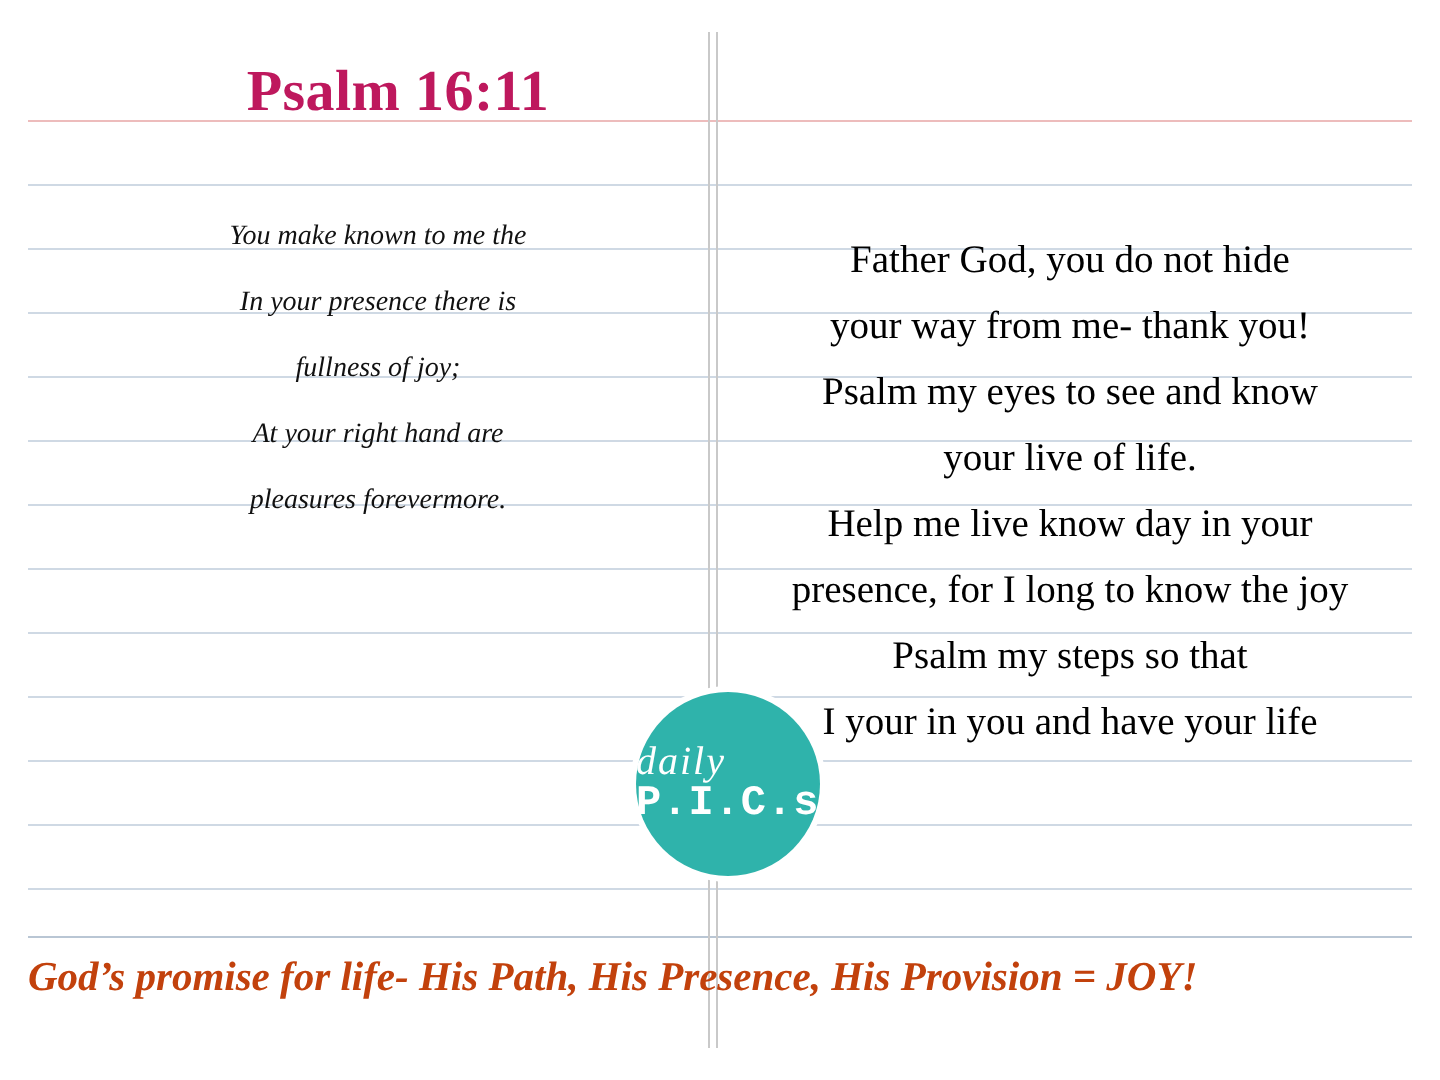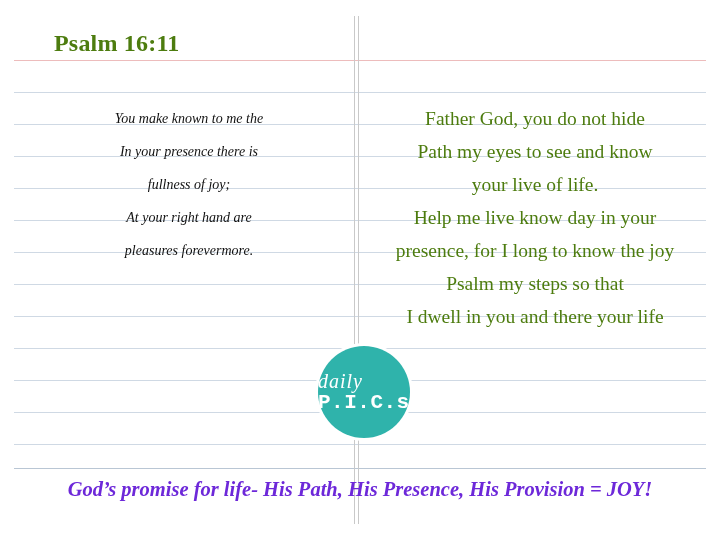--- a/index.html
+++ b/index.html
@@ -57,51 +57,51 @@
   }
   #vrule-a { left: 340px; }
   #vrule-b { left: 344px; }
 
   
   #title {
     position: absolute;
     left: 40px;
     top: 14px;
     width: 290px;
-    text-align: left;
+    text-align: center;
     font-family: "Liberation Serif", serif;
     font-weight: bold;
-    font-size: 24px;
-    color: #4d7c0f;
+    font-size: 29px;
+    color: #be185d;
     letter-spacing: 0.2px;
   }
 
   
   #scripture {
     position: absolute;
     left: 16px;
     top: 86px;
     width: 318px;
     text-align: center;
     font-style: italic;
     font-size: 14px;
     line-height: 33px;
     color: #111111;
   }
 
   
   #prayer {
     position: absolute;
     left: 356px;
-    top: 86px;
+    top: 98px;
     width: 330px;
     text-align: center;
     font-size: 19.5px;
     line-height: 33px;
-    color: #4d7c0f;
+    color: #000000;
   }
   #prayer .ln { white-space: nowrap; }
 
   
   #logo {
     position: absolute;
     left: 304px;
     top: 330px;
     width: 92px;
     height: 92px;
@@ -129,26 +129,26 @@
     line-height: 22px;
     letter-spacing: 0.5px;
   }
 
   
   #footer {
     position: absolute;
     left: 0;
     top: 462px;
     width: 692px;
-    text-align: center;
+    text-align: left;
     font-family: "Liberation Serif", serif;
     font-weight: bold;
     font-style: italic;
     font-size: 20.5px;
-    color: #6d28d9;
+    color: #c2410c;
   }
 </style>
 </head>
 <body>
 
 <div id="page">
   <div id="paper">
 
     <div class="rule top-red" style="top:44px;"></div>
     <div class="rule" style="top:76px;"></div>
@@ -173,26 +173,27 @@
     <div id="scripture">
       <div class="ln">You make known to me the</div>
       <div class="ln">In your presence there is</div>
       <div class="ln">fullness of joy;</div>
       <div class="ln">At your right hand are</div>
       <div class="ln">pleasures forevermore.</div>
     </div>
 
     <div id="prayer">
       <div class="ln">Father God, you do not hide</div>
-      <div class="ln">Path my eyes to see and know</div>
+      <div class="ln">your way from me- thank you!</div>
+      <div class="ln">Psalm my eyes to see and know</div>
       <div class="ln">your live of life.</div>
       <div class="ln">Help me live know day in your</div>
       <div class="ln">presence, for I long to know the joy</div>
       <div class="ln">Psalm my steps so that</div>
-      <div class="ln">I dwell in you and there your life</div>
+      <div class="ln">I your in you and have your life</div>
     </div>
 
     <div id="logo">
       <div class="logo-top">daily</div>
       <div class="logo-bottom">P.I.C.s</div>
     </div>
 
     <div id="footer">God’s promise for life- His Path, His Presence, His Provision = JOY!</div>
 
   </div>

